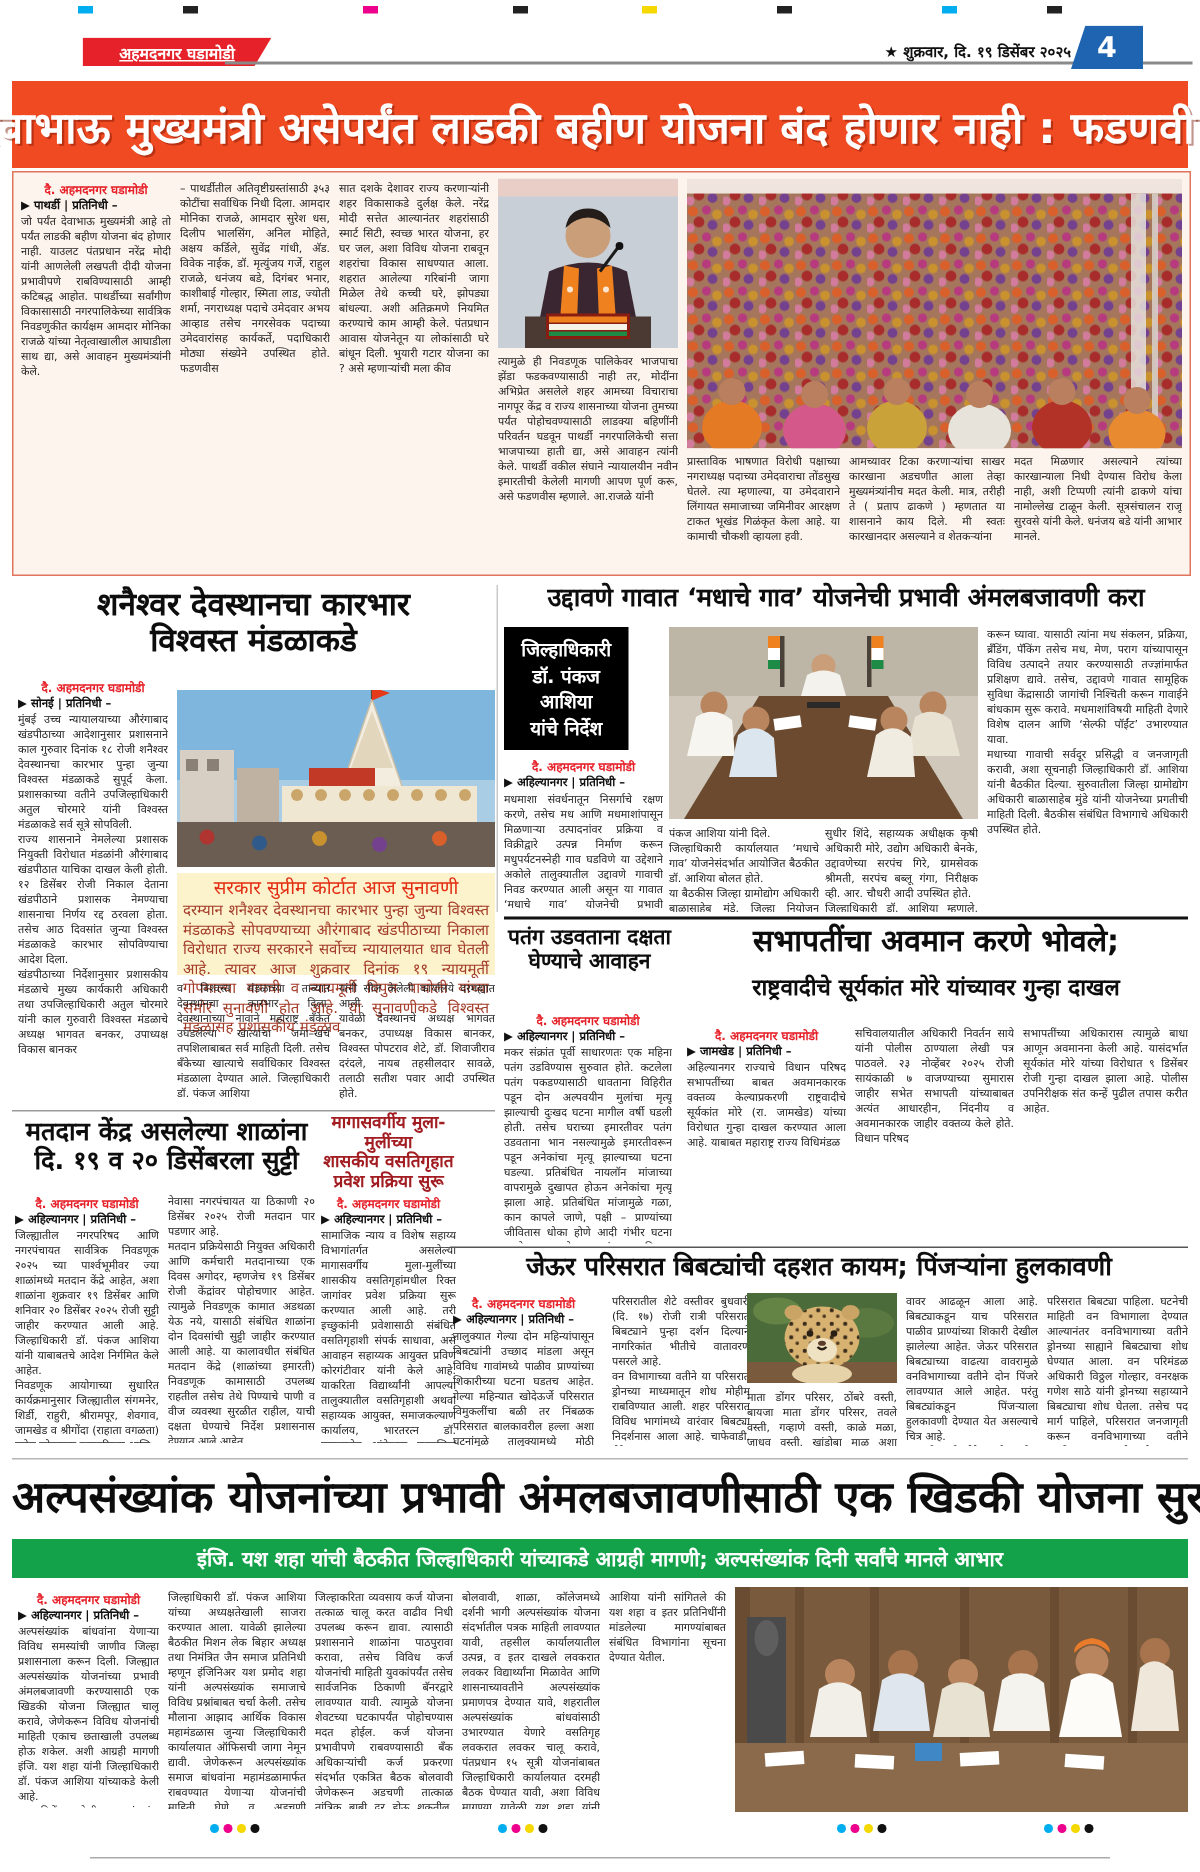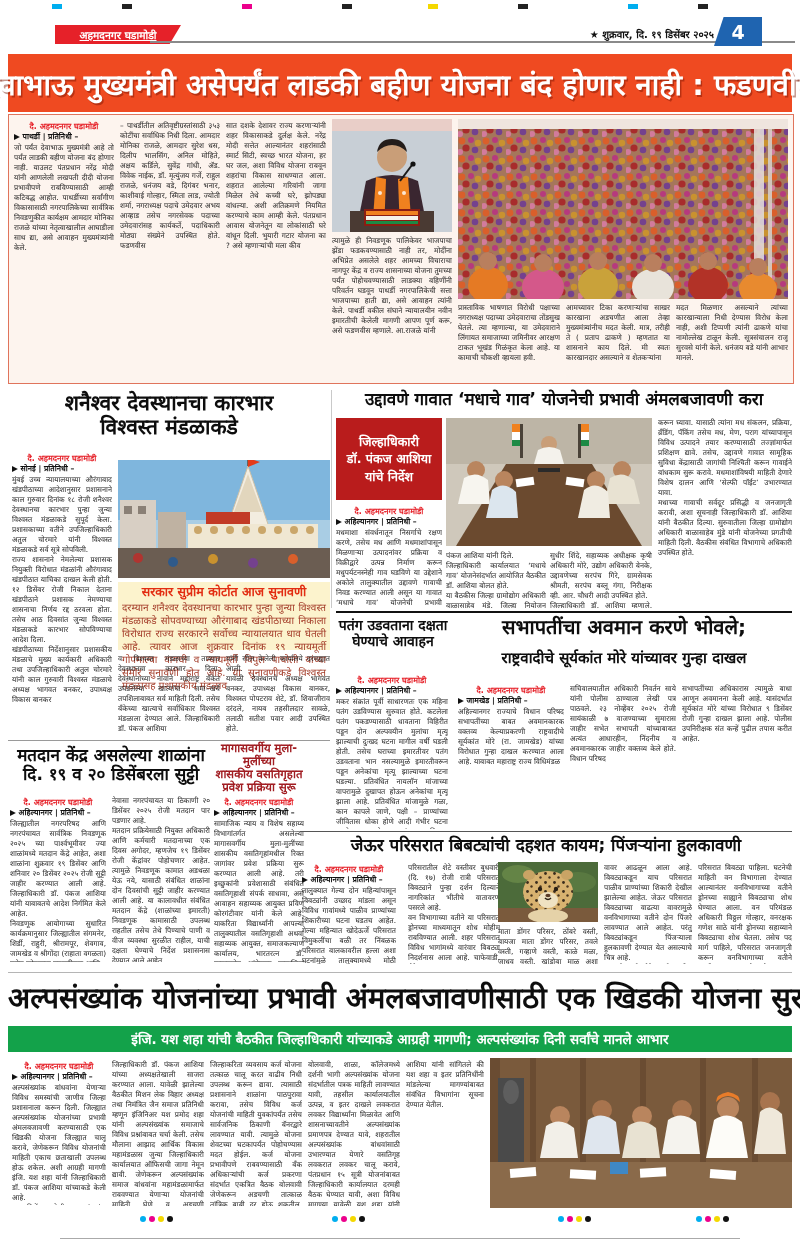--- a/index.html
+++ b/index.html
@@ -16,25 +16,25 @@
        clip-path:polygon(0 0,100% 0,91% 100%,0 100%);display:flex;align-items:center;justify-content:center;margin-left:27px;}
   .tag span{color:#fff;font-size:10.5px;font-weight:bold;text-decoration:underline;}
   .dateline-top{position:absolute;top:27px;right:86px;font-size:10px;font-weight:bold;color:#101010;}
   .pagenum{position:absolute;left:714px;top:17px;width:48px;height:29px;background:#1f64b0;
        clip-path:polygon(20% 0,100% 0,100% 100%,0 100%);display:flex;align-items:center;justify-content:center;}
   .pagenum span{color:#fff;font-size:19px;font-weight:bold;}
   .banner{position:absolute;left:8px;top:54px;width:784px;height:58px;background:#ef4a21;
        display:flex;align-items:center;justify-content:center;}
   .banner span{color:#fff;font-weight:bold;font-size:29px;text-shadow:1.5px 1.5px 0 rgba(120,20,0,.45);white-space:nowrap;}
   .leadbox{position:absolute;left:8px;top:114px;width:784px;height:268px;background:#fdf4ee;border:1px solid #e0745c;}
-  .bluebox{position:absolute;left:336px;top:418px;width:106px;height:82px;background:#b91c1c;color:#fff;
+  .bluebox{position:absolute;left:336px;top:418px;width:83px;height:82px;background:#000000;color:#fff;
        display:flex;align-items:center;justify-content:center;text-align:center;font-weight:bold;
        font-size:12.5px;line-height:1.4;padding:2px;box-sizing:border-box;white-space:pre-line;}
   .ybox{position:absolute;left:118px;top:582px;width:212px;height:68px;background:#fcf3cd;padding:3px 4px;box-sizing:border-box;}
-  .ybox .yt{font-size:12.5px;font-weight:bold;color:#e22d12;text-align:center;line-height:1.1;margin-bottom:2px;}
+  .ybox .yt{font-size:12.5px;font-weight:normal;color:#e22d12;text-align:center;line-height:1.1;margin-bottom:2px;}
   .ybox .yb{font-size:10px;color:#a33b28;text-align:justify;line-height:1.3;}
   .greenbar{position:absolute;left:8px;top:1026px;width:784px;height:26px;background:#13a24a;
        display:flex;align-items:center;justify-content:center;}
   .greenbar span{color:#fff;font-weight:bold;font-size:13.5px;white-space:nowrap;}
   .dots{position:absolute;display:flex;gap:3px;}
   .dots i{width:6px;height:6px;border-radius:50%;display:block;}
   .reg{position:absolute;top:4px;width:10px;height:5px;}
   .ph{position:absolute;overflow:hidden;}
   .ph svg{display:block;}
 </style>

